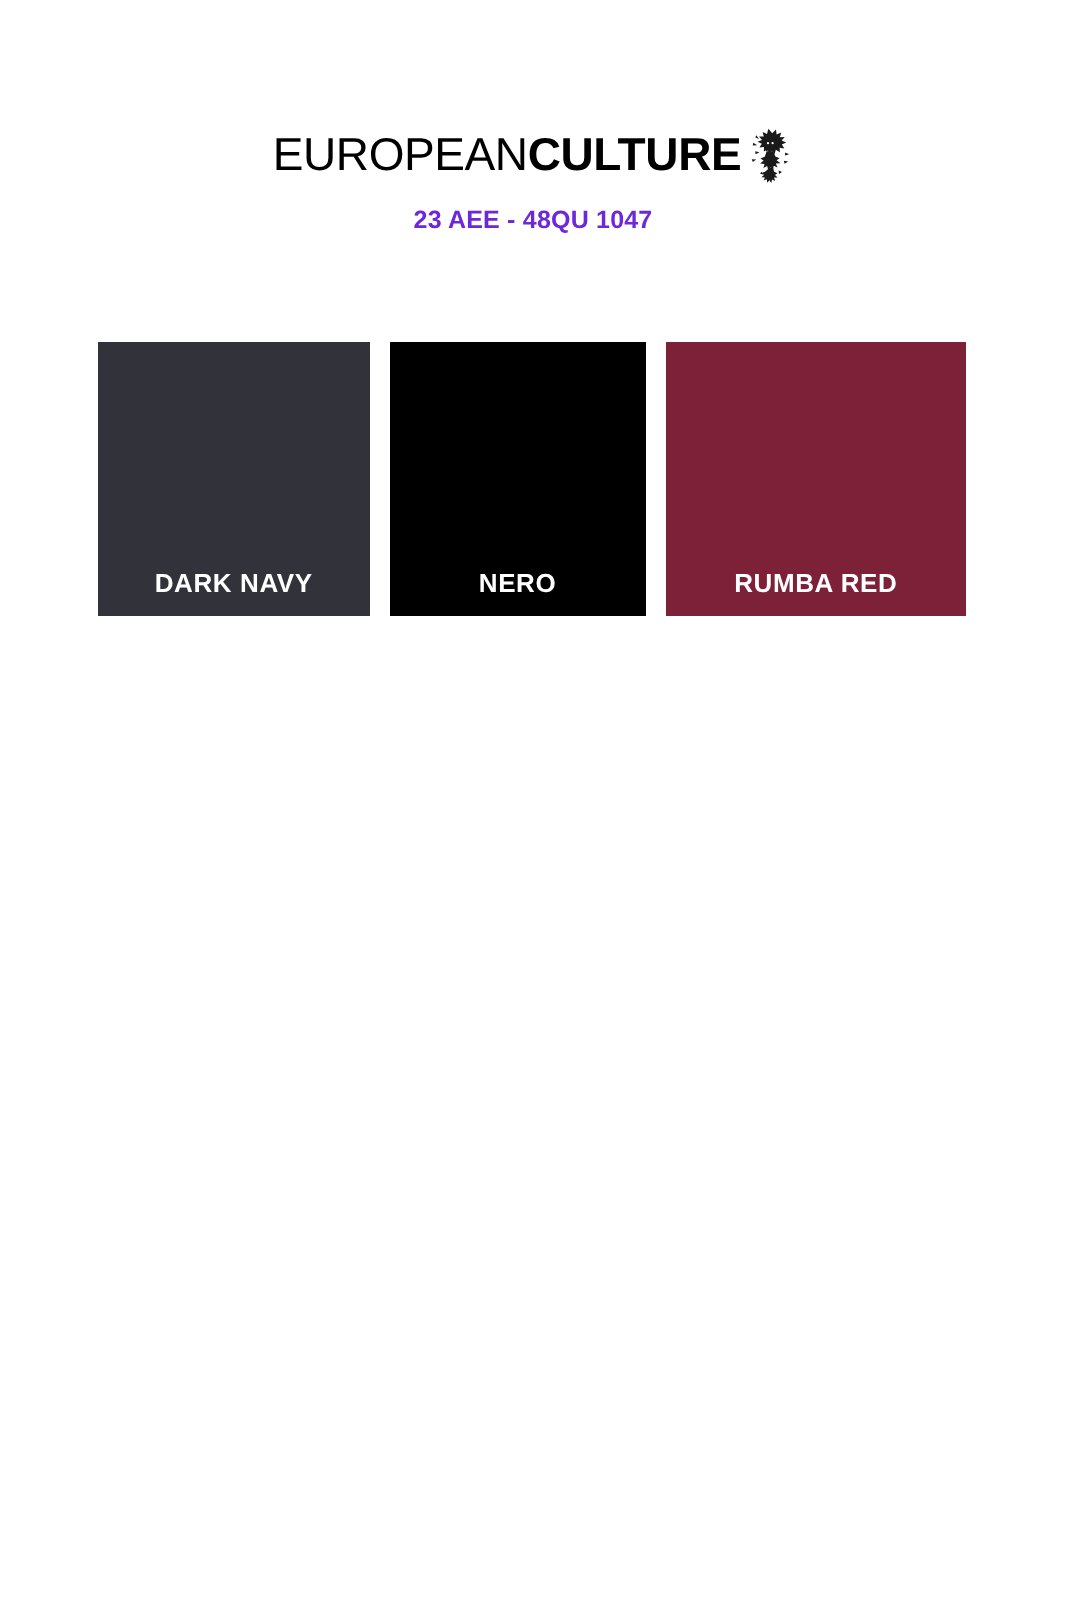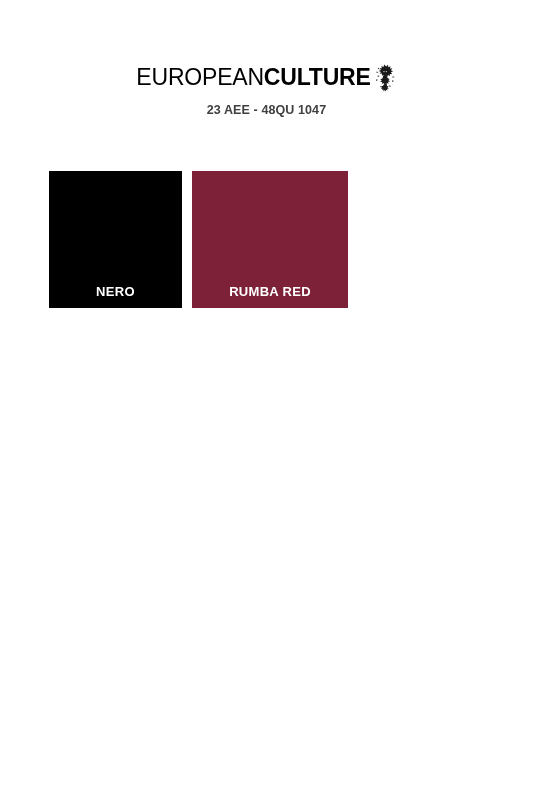--- a/index.html
+++ b/index.html
@@ -61,21 +61,21 @@
 
   .style-code {
     position: absolute;
     top: 103px;
     left: 0;
     width: 533px;
     text-align: center;
     font-family: "Liberation Sans", sans-serif;
     font-size: 12.5px;
     font-weight: 700;
-    color: #404040;
+    color: #6d28d9;
     letter-spacing: 0.1px;
   }
 
   
   .swatch-row {
     position: absolute;
     top: 171px;
     left: 49px;
     width: 434px;
     height: 137px;
@@ -144,20 +144,23 @@
         <circle cx="13.3" cy="8.6" r="0.55" fill="#ffffff"></circle>
       </g>
     </svg>
   </div>
 
   <div class="style-code">23 AEE - 48QU 1047</div>
 </div>
 
 <div class="swatch-row">
 
+  <div class="swatch swatch-1" style="background:#32323a;">
+    <span class="swatch-label" style="color: rgb(255, 255, 255);">DARK NAVY</span>
+  </div>
 
   <div class="swatch swatch-2" style="background:#000000;">
     <span class="swatch-label" style="color: rgb(255, 255, 255);">NERO</span>
   </div>
 
   <div class="swatch swatch-3" style="background:#7d2139;">
     <span class="swatch-label" style="color: rgb(255, 255, 255);">RUMBA RED</span>
   </div>
 </div>
 

